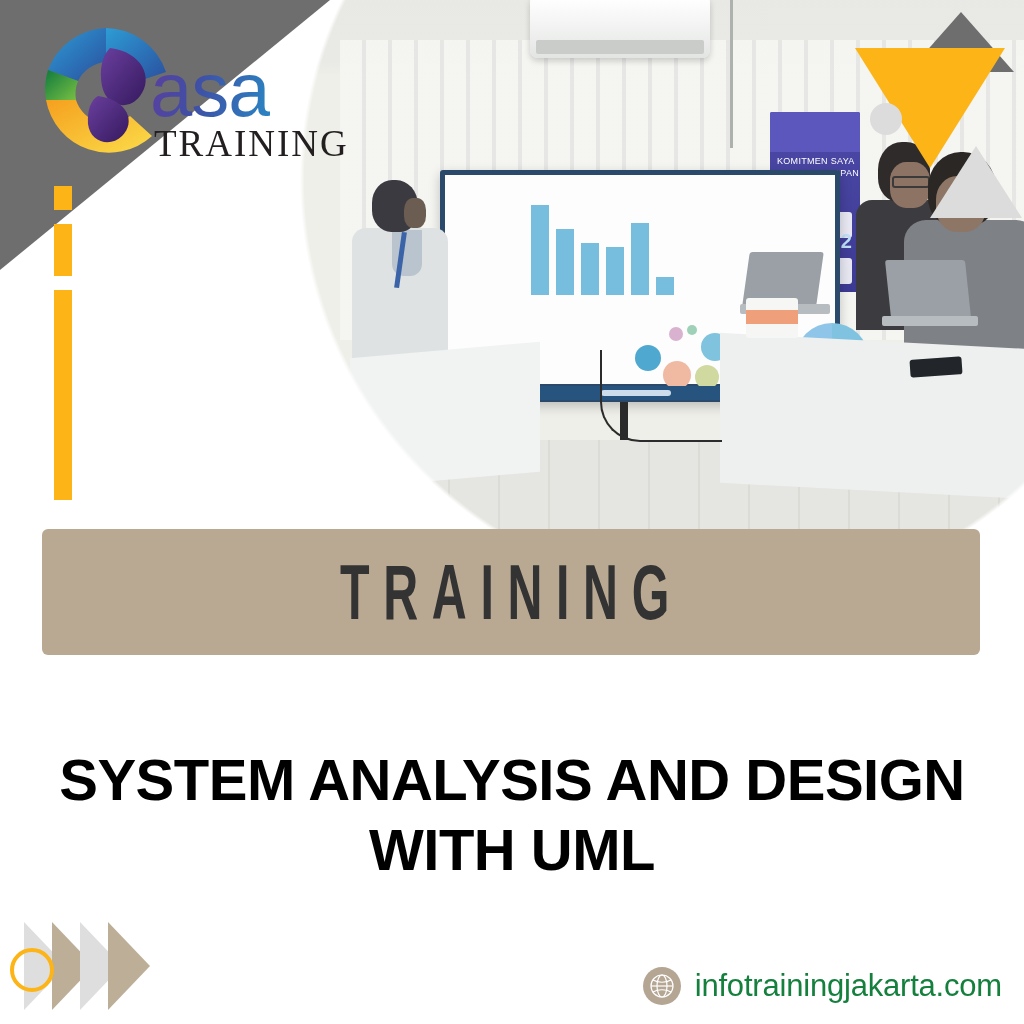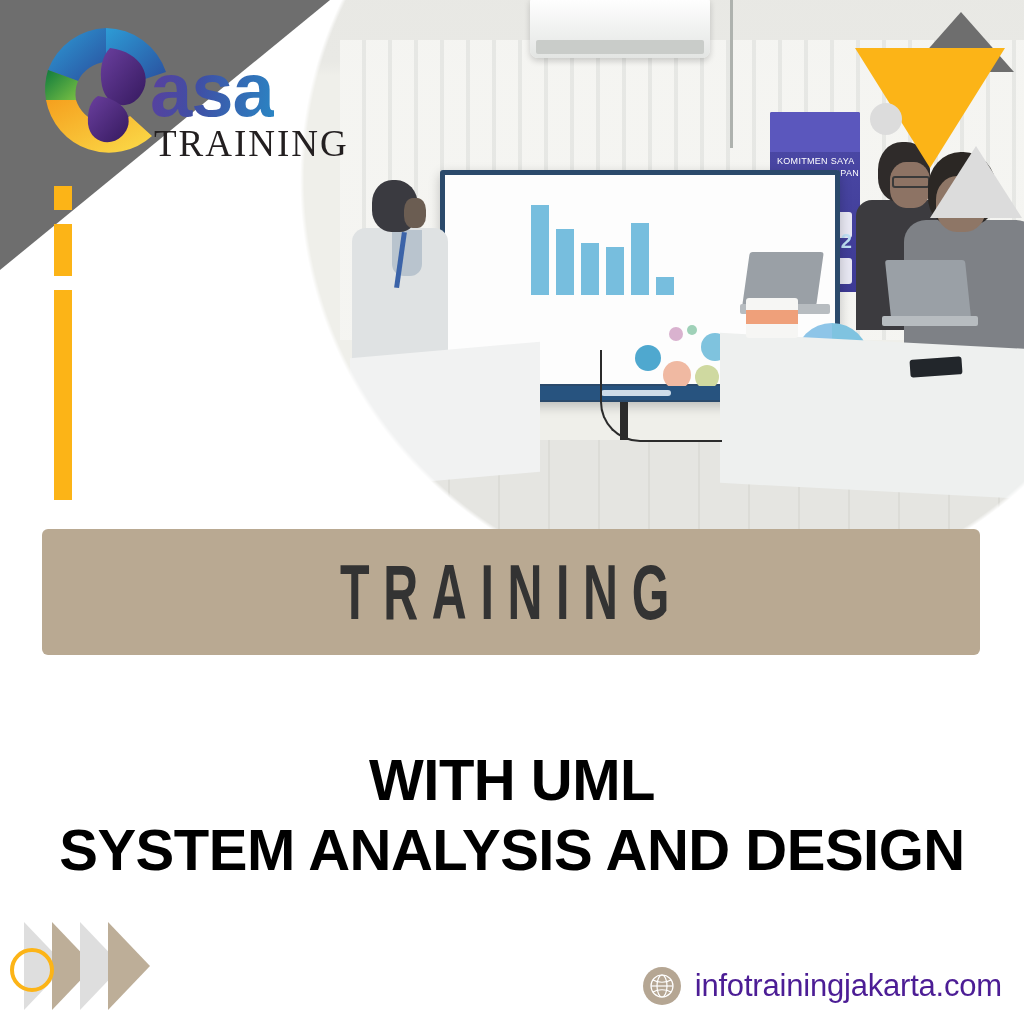--- a/index.html
+++ b/index.html
@@ -157,30 +157,30 @@
   .site{
     position:absolute;right:22px;top:966px;height:40px;
     display:flex;align-items:center;gap:14px;
   }
   .globe{
     position:relative;width:38px;height:38px;border-radius:50%;background:#b5a693;flex:none;
   }
   .globe svg{position:absolute;left:7px;top:7px;}
   .site-text{
     font-family:"Liberation Sans",sans-serif;
-    font-size:31px;color:#4c1d95;letter-spacing:-.2px;white-space:nowrap;
+    font-size:31px;color:#15803d;letter-spacing:-.2px;white-space:nowrap;
   }
 
   
   .logo{position:absolute;left:32px;top:18px;width:300px;height:150px;}
   .logo-mark{position:absolute;left:0;top:0;width:148px;height:148px;}
   .logo-word{
     position:absolute;left:118px;top:34px;
     font-family:"Liberation Sans",sans-serif;
-    font-weight:bold;font-size:76px;line-height:76px;
+    font-weight:normal;font-size:76px;line-height:76px;
     background:linear-gradient(100deg,#5b3f9e 0%,#3f4fa5 40%,#2a86c4 100%);
     -webkit-background-clip:text;background-clip:text;color:transparent;
     text-shadow:0 0 0 rgba(0,0,0,0);
     letter-spacing:-1px;
   }
   .logo-sub{
     position:absolute;left:122px;top:104px;
     font-family:"Liberation Serif",serif;
     font-size:37px;color:#231f20;letter-spacing:2px;
   }
@@ -308,22 +308,22 @@
     </div>
     <div class="logo-word">asa</div>
     <div class="logo-sub">TRAINING</div>
   </div>
 
   <div class="banner">
     <div class="banner-text">TRAINING</div>
   </div>
 
   <div class="title">
+    <div>SYSTEM ANALYSIS AND DESIGN</div>
     <div>WITH UML</div>
-    <div>SYSTEM ANALYSIS AND DESIGN</div>
   </div>
 
   <div class="chev chev-1"></div>
   <div class="chev chev-2"></div>
   <div class="chev chev-3"></div>
   <div class="chev chev-4"></div>
   <div class="ring-yellow"></div>
 
   <div class="site">
     <div class="globe">

